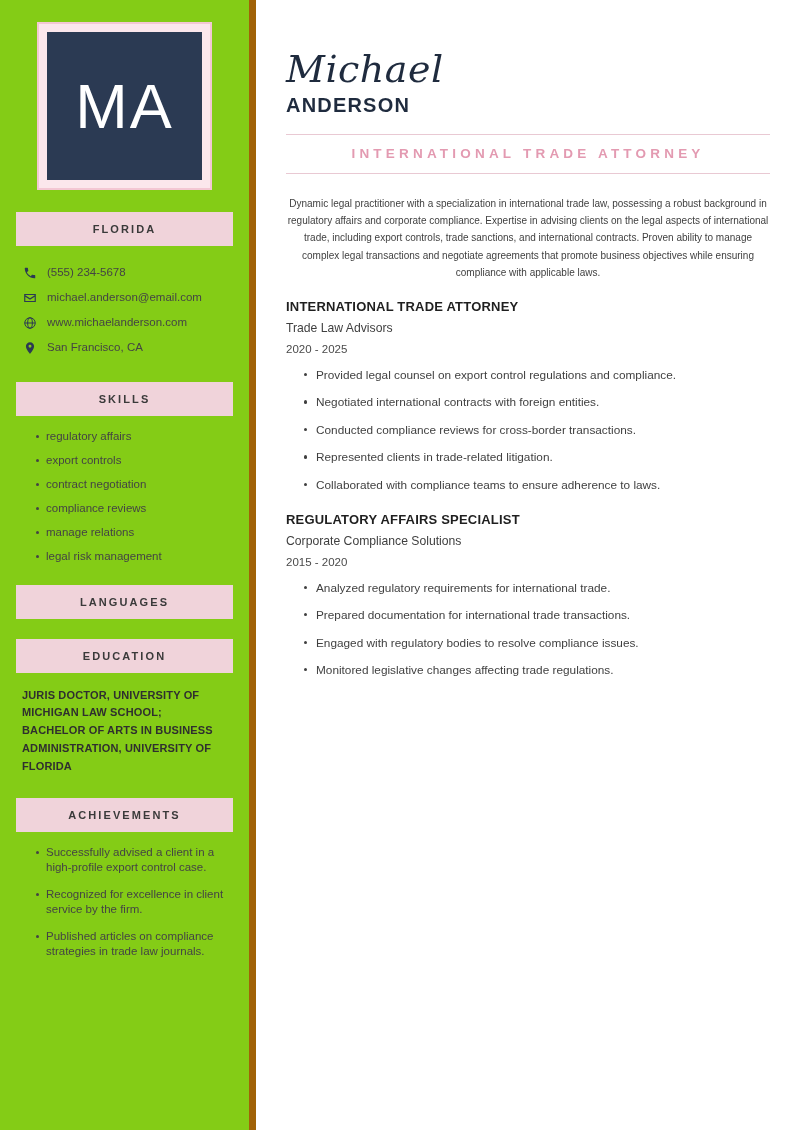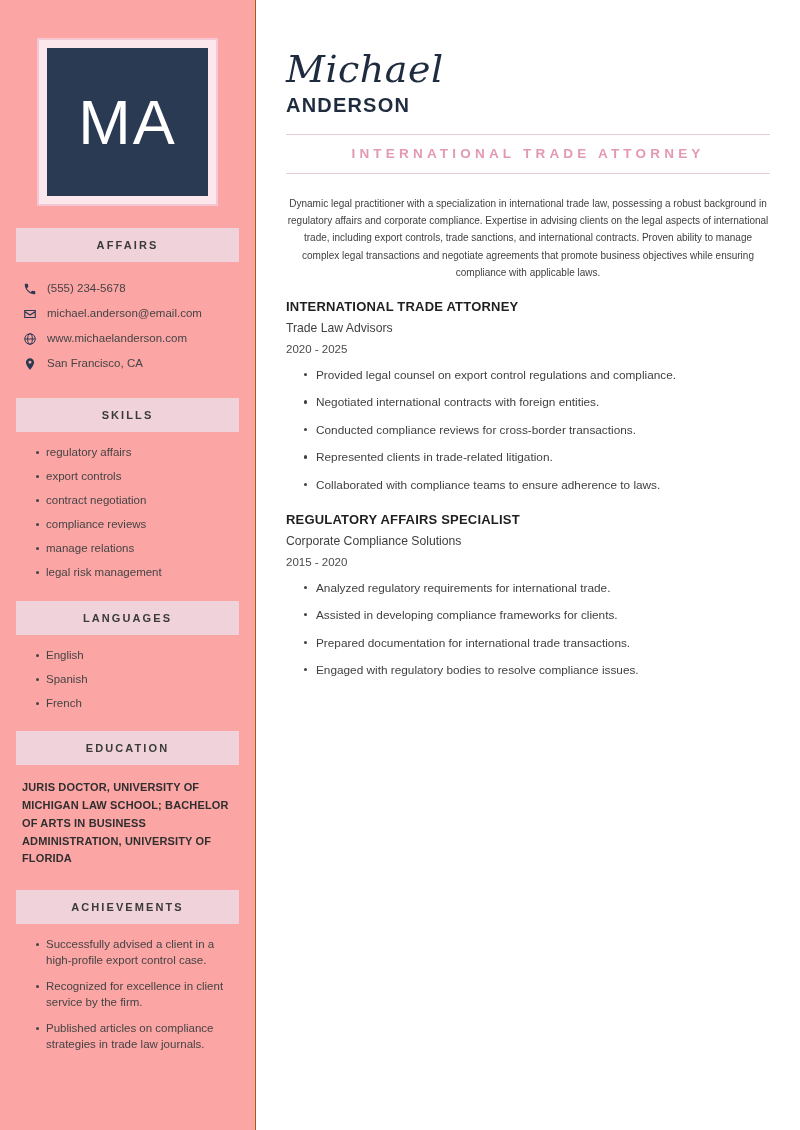--- a/index.html
+++ b/index.html
@@ -14,23 +14,23 @@
     width: 800px;
     height: 1130px;
     display: flex;
     background: #ffffff;
     overflow: hidden;
   }
 
   
   .sidebar {
     width: 256px;
-    background: #fca5a5;
-    padding: 16px 16px;
-    border-right: 1px solid #a16207;
+    background: #84cc16;
+    padding: 0 16px;
+    border-right: 7px solid #a16207;
     flex: 0 0 256px;
   }
   .monogram-wrap {
     margin: 22px 21px 0 21px;
     border: 2px solid #f3c7d3;
     padding: 8px;
     background: #fbe7ec;
   }
   .monogram {
     background: #2b3a53;
@@ -215,21 +215,21 @@
 <div class="page">
 
   <aside class="sidebar">
 
     <div class="monogram-wrap">
       <div class="monogram">
         <span>MA</span>
       </div>
     </div>
 
-    <div class="side-head">AFFAIRS</div>
+    <div class="side-head">FLORIDA</div>
 
     <div class="contact-list">
       <div class="contact-row">
         <span class="ico">
           <svg width="14" height="14" viewBox="0 0 24 24" fill="currentColor">
               <path d="M6.6 10.8c1.4 2.8 3.8 5.1 6.6 6.6l2.2-2.2c.3-.3.7-.4 1-.2 1.2.4 2.4.6 3.6.6.6 0 1 .4 1 1V20c0 .6-.4 1-1 1C10.6 21 3 13.4 3 4c0-.6.4-1 1-1h3.5c.6 0 1 .4 1 1 0 1.3.2 2.5.6 3.6.1.4 0 .8-.2 1.1l-2.3 2.1z"></path>
             </svg>
         </span>
         <span>(555) 234-5678</span>
       </div>
@@ -265,25 +265,20 @@
     <ul class="bullets">
       <li>regulatory affairs</li>
       <li>export controls</li>
       <li>contract negotiation</li>
       <li>compliance reviews</li>
       <li>manage relations</li>
       <li>legal risk management</li>
     </ul>
 
     <div class="side-head tight">LANGUAGES</div>
-    <ul class="bullets">
-      <li>English</li>
-      <li>Spanish</li>
-      <li>French</li>
-    </ul>
 
     <div class="side-head tight">EDUCATION</div>
     <div class="edu-block">JURIS DOCTOR, UNIVERSITY OF MICHIGAN LAW SCHOOL; BACHELOR OF ARTS IN BUSINESS ADMINISTRATION, UNIVERSITY OF FLORIDA</div>
 
     <div class="side-head">ACHIEVEMENTS</div>
     <ul class="bullets wide">
       <li>Successfully advised a client in a high-profile export control case.</li>
       <li>Recognized for excellence in client service by the firm.</li>
       <li>Published articles on compliance strategies in trade law journals.</li>
     </ul>
@@ -313,19 +308,19 @@
         <li>Collaborated with compliance teams to ensure adherence to laws.</li>
       </ul>
     </div>
 
     <div class="job">
       <div class="job-role">REGULATORY AFFAIRS SPECIALIST</div>
       <div class="job-company">Corporate Compliance Solutions</div>
       <div class="job-dates">2015 - 2020</div>
       <ul class="job-bullets">
         <li>Analyzed regulatory requirements for international trade.</li>
-        <li>Assisted in developing compliance frameworks for clients.</li>
         <li>Prepared documentation for international trade transactions.</li>
         <li>Engaged with regulatory bodies to resolve compliance issues.</li>
+        <li>Monitored legislative changes affecting trade regulations.</li>
       </ul>
     </div>
   </main>
 </div>
 
 </body></html>

